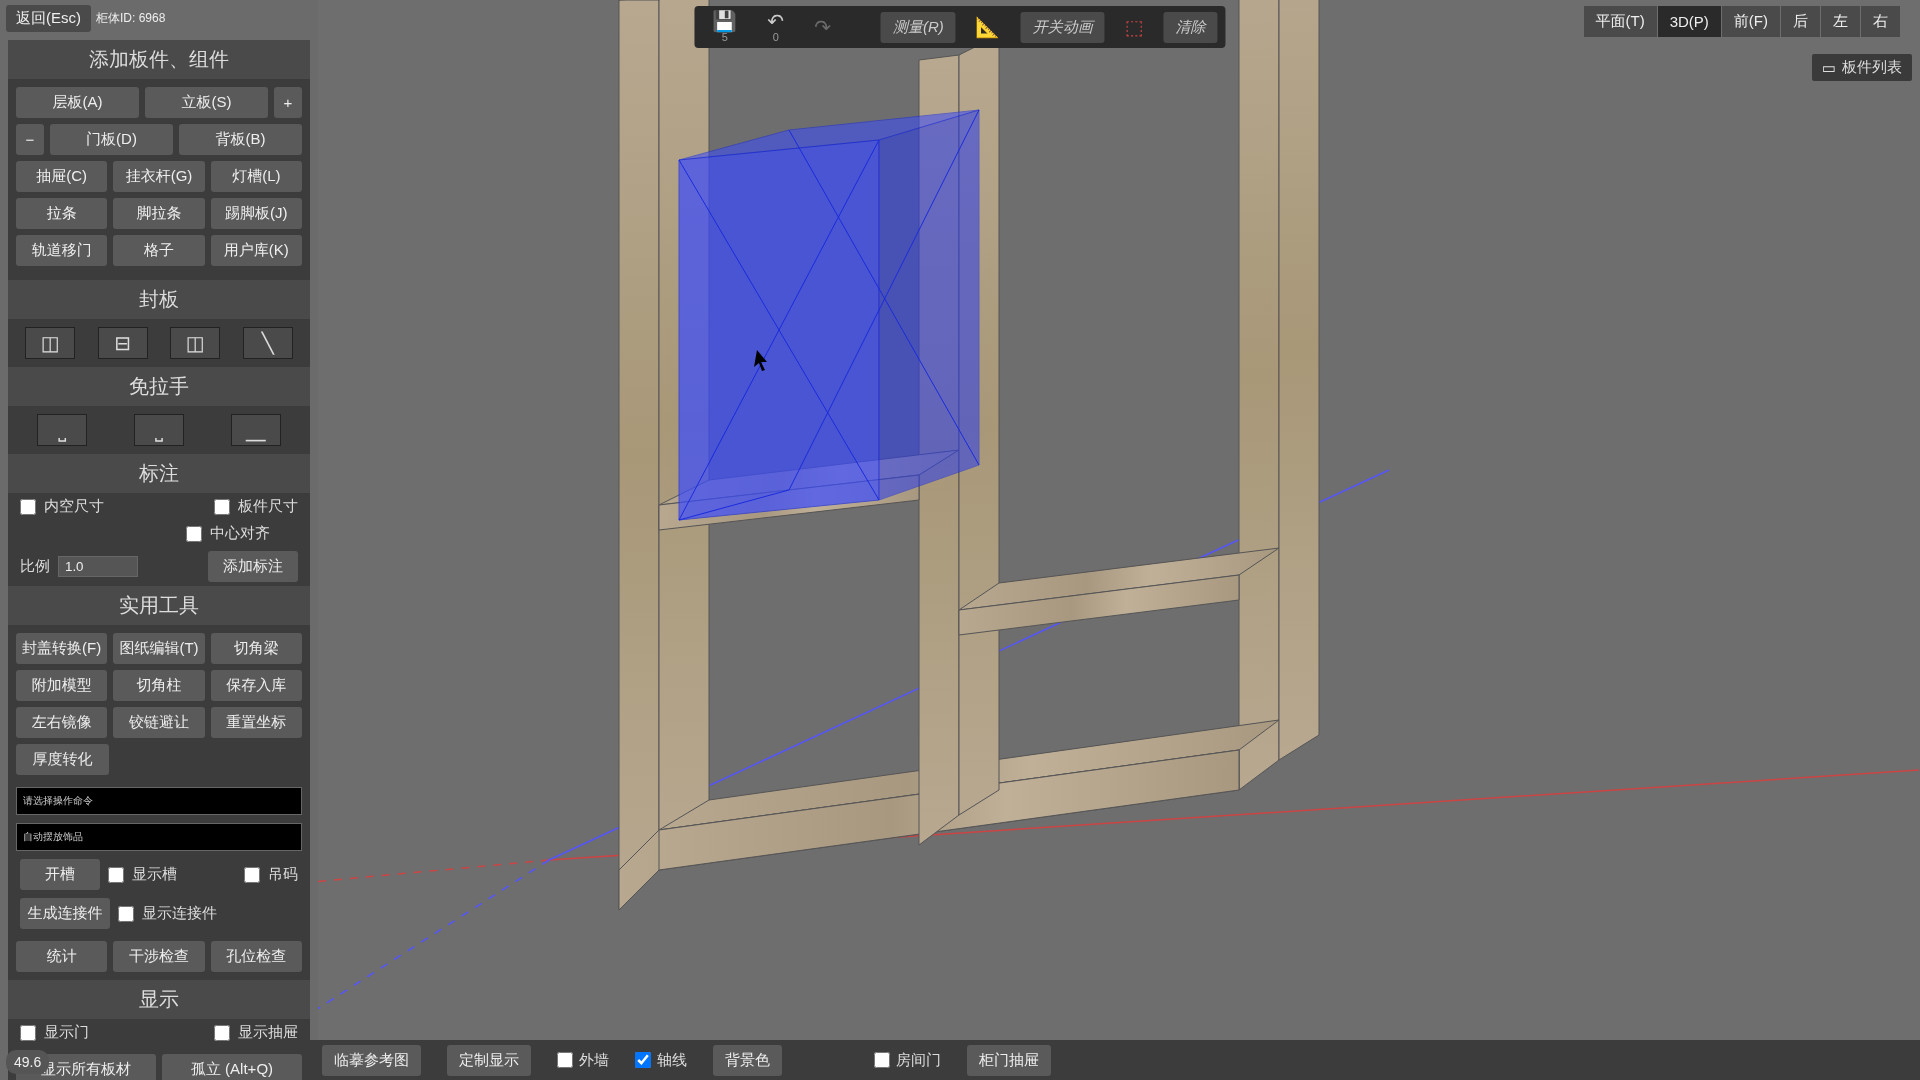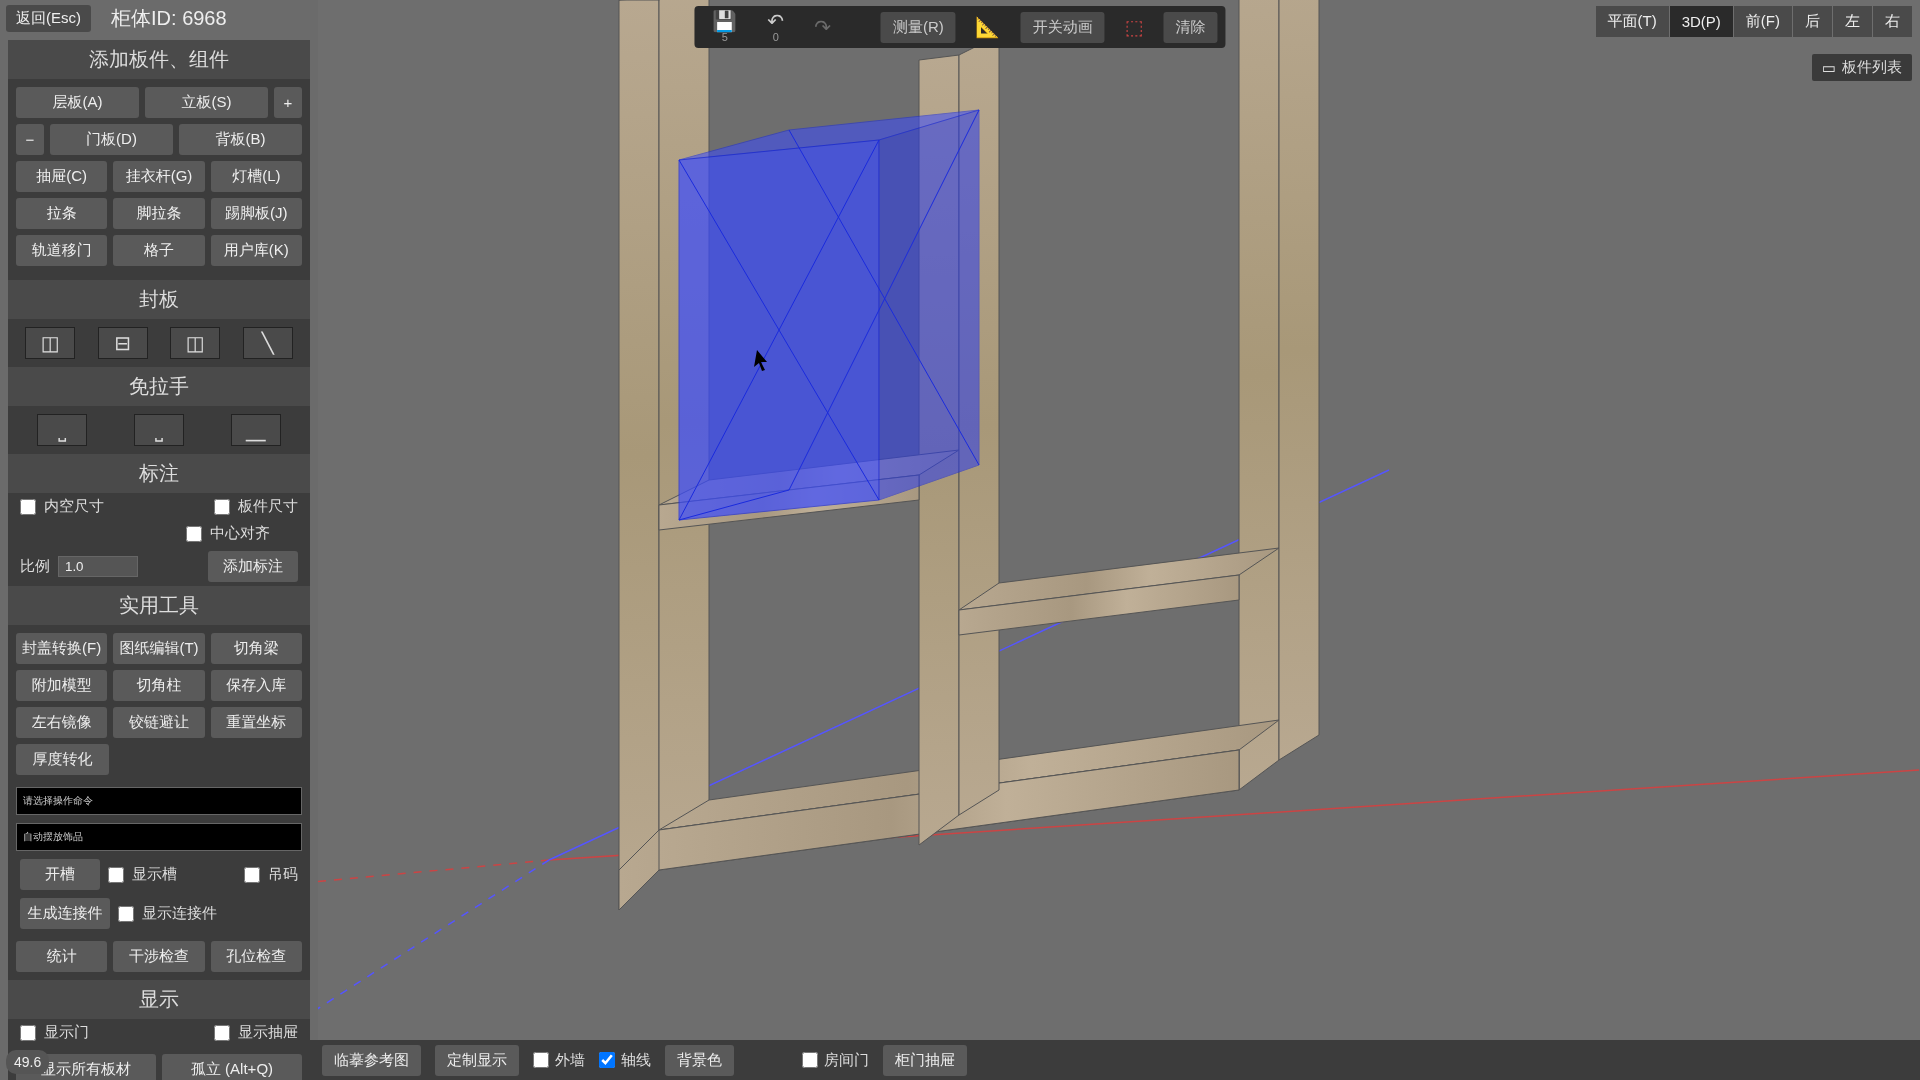--- a/index.html
+++ b/index.html
@@ -1,31 +1,31 @@
 <!DOCTYPE html>
 <html><head>
 <meta charset="utf-8">
 <style>
 * { margin:0; padding:0; box-sizing:border-box; font-family:"Microsoft YaHei",Arial,sans-serif; }
 body { width:1920px; height:1080px; background:#6b6b6b; overflow:hidden; position:relative; color:#ddd; font-size:15px; }
 
 
 .topbar { position:absolute; top:0; left:0; right:0; height:36px; display:flex; align-items:center; }
 .btn { background:#4a4a4a; border:none; color:#eee; padding:4px 10px; border-radius:3px; font-size:15px; cursor:pointer; }
-.cabinet-id { color:#eee; margin-left:20px; font-size:20px; }
+.cabinet-id { color:#eee; margin-left:5px; font-size:12px; }
 
 
 .center-toolbar { position:absolute; top:6px; left:50%; transform:translateX(-50%); background:#2a2a2a; border-radius:4px; padding:4px 8px; display:flex; align-items:center; gap:10px; height:42px; }
 .center-toolbar .tbtn { background:transparent; border:none; color:#ccc; font-size:15px; padding:4px 10px; cursor:pointer; display:flex; flex-direction:column; align-items:center; gap:0; }
-.center-toolbar .tbtn.boxed { background:#4a4a4a; border-radius:3px; padding:6px 12px; }
+.center-toolbar .tbtn.boxed { background:#4a4a4a; border-radius:3px; padding:6px 12px;font-style:italic; }
 .center-toolbar .ticon { font-size:20px; line-height:1; }
 .center-toolbar .sub { font-size:11px; color:#999; }
 
 
-.view-buttons { position:absolute; top:6px; right:8px; display:flex; gap:1px; }
+.view-buttons { position:absolute; top:6px; right:20px; display:flex; gap:1px; }
 .view-buttons .vbtn { background:#4a4a4a; border:none; color:#eee; padding:6px 12px; font-size:15px; cursor:pointer; }
 .view-buttons .vbtn.active { background:#2a2a2a; }
 
 
 .right-mini { position:absolute; top:54px; right:8px; background:#3a3a3a; padding:4px 10px; border-radius:2px; display:flex; align-items:center; gap:6px; font-size:15px; }
 
 
 .left-panel { position:absolute; top:40px; left:8px; width:302px; background:#3c3c3c; border-radius:4px; display:flex; flex-direction:column; }
 .section-title { background:#4a4a4a; text-align:center; padding:6px; font-size:20px; }
 .section-body { padding:8px; display:flex; flex-wrap:wrap; gap:6px; }
@@ -34,21 +34,21 @@
 .pbtn.sq { flex:0 0 28px; min-width:28px; }
 .icon-row { display:flex; gap:12px; padding:8px 12px; justify-content:space-around; }
 .icon-btn { width:50px; height:32px; background:#4a4a4a; border:1px solid #222; display:flex; align-items:center; justify-content:center; cursor:pointer; font-size:20px; }
 .checkrow { display:flex; align-items:center; gap:8px; padding:4px 12px; font-size:15px; }
 .checkrow input[type=text] { width:80px; background:#555; border:1px solid #666; color:#eee; padding:2px 6px; }
 .select-row { padding:4px 8px; }
 .sel { width:100%; background:#000000; border:1px solid #666; color:#ccc; padding:6px; font-size:10px; }
 .chk { width:16px; height:16px; }
 
 
-.bottom-bar { position:absolute; bottom:0; left:310px; right:0; height:40px; background:rgba(40,40,40,0.7); display:flex; align-items:center; gap:14px; padding:0 12px; font-size:15px; }
+.bottom-bar { position:absolute; bottom:0; left:310px; right:0; height:40px; background:rgba(40,40,40,0.7); display:flex; align-items:center; gap:26px; padding:0 12px; font-size:15px; }
 .bottom-bar .bbtn { background:#5a5a5a; border:none; color:#eee; padding:6px 12px; border-radius:3px; cursor:pointer; font-size:15px; }
 .bottom-bar label { display:flex; align-items:center; gap:6px; }
 
 
 .bl-badge { position:absolute; bottom:6px; left:6px; background:#555; color:#eee; padding:4px 8px; border-radius:10px; font-size:14px;margin-top:48px; }
 
 
 .canvas { position:absolute; top:0; left:318px; right:0; bottom:40px; background:#6e6e6e; overflow:hidden; }
 .canvas svg { width:100%; height:100%; }
 

